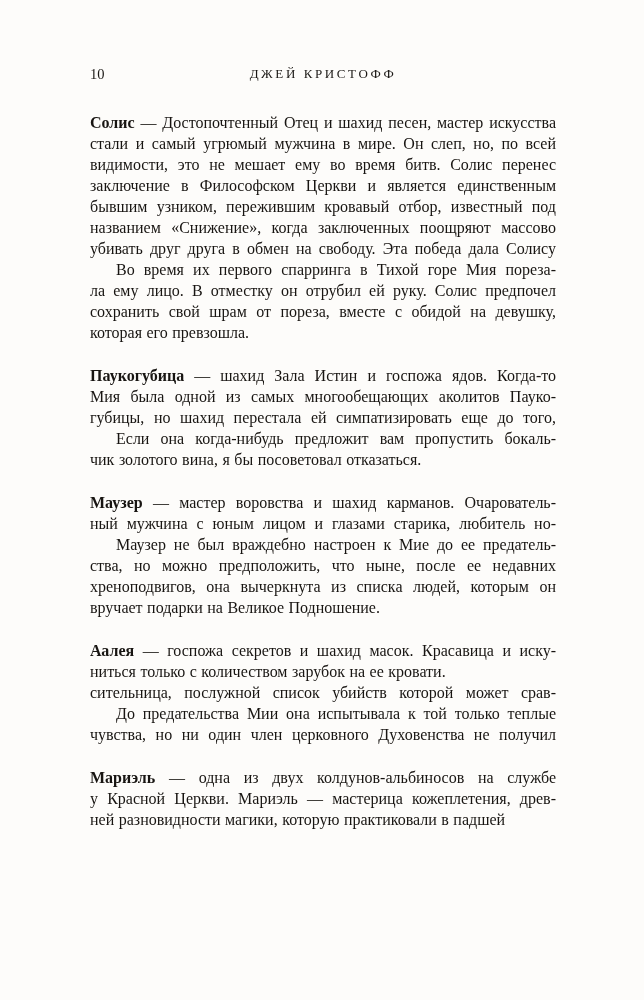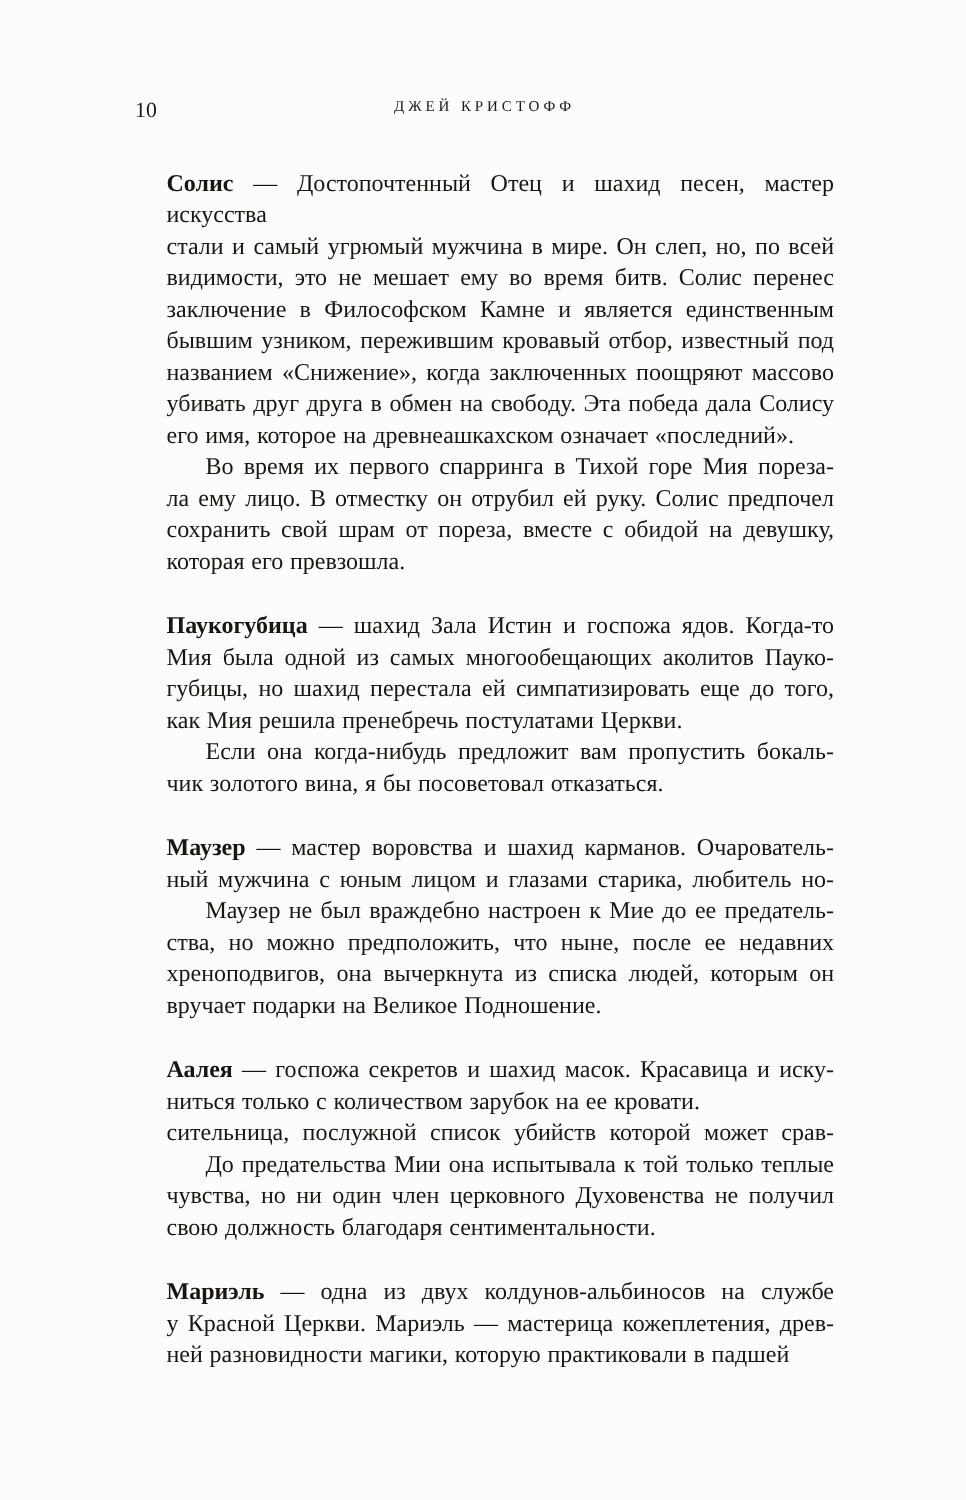--- a/index.html
+++ b/index.html
@@ -32,21 +32,21 @@
     position: absolute;
     left: 0;
     top: 0;
     font-size: 14.5px;
     color: #1b1815;
   }
   .runtitle {
     display: block;
     width: 100%;
     text-align: center;
-    font-size: 10px;
+    font-size: 13px;
     letter-spacing: 2.6px;
     color: #1b1815;
   }
   .textcol {
     position: absolute;
     top: 112px;
     left: 90px;
     width: 466px;
   }
   .para {
@@ -55,21 +55,20 @@
   .para.space-before {
     margin-top: 22px;
   }
   .line {
     font-size: 16px;
     line-height: 21px;
     text-align: justify;
     text-align-last: justify;
     white-space: normal;
     word-spacing: 0.5px;
-    margin-left: 21px;
   }
   .line.last {
     text-align-last: left;
   }
   .line.indent {
     text-indent: 26px;
   }
   .lead {
     font-weight: bold;
   }
@@ -80,37 +79,35 @@
 <div class="page">
   <div class="header">
     <span class="pagenum">10</span>
     <span class="runtitle">ДЖЕЙ КРИСТОФФ</span>
   </div>
   <div class="textcol">
       <div class="para">
         <div class="line"><span class="lead">Солис</span> — Достопочтенный Отец и шахид песен, мастер искусства</div>
         <div class="line">стали и самый угрюмый мужчина в мире. Он слеп, но, по всей</div>
         <div class="line">видимости, это не мешает ему во время битв. Солис перенес</div>
-        <div class="line">заключение в Философском Камне и является единственным</div>
+        <div class="line">заключение в Философском Церкви и является единственным</div>
         <div class="line">бывшим узником, пережившим кровавый отбор, известный под</div>
         <div class="line">названием «Снижение», когда заключенных поощряют массово</div>
         <div class="line">убивать друг друга в обмен на свободу. Эта победа дала Солису</div>
-        <div class="line last">его имя, которое на древнеашкахском означает «последний».</div>
       </div>
       <div class="para">
         <div class="line indent">Во время их первого спарринга в Тихой горе Мия пореза-</div>
         <div class="line">ла ему лицо. В отместку он отрубил ей руку. Солис предпочел</div>
         <div class="line">сохранить свой шрам от пореза, вместе с обидой на девушку,</div>
         <div class="line last">которая его превзошла.</div>
       </div>
       <div class="para space-before">
         <div class="line"><span class="lead">Паукогубица</span> — шахид Зала Истин и госпожа ядов. Когда-то</div>
         <div class="line">Мия была одной из самых многообещающих аколитов Пауко-</div>
         <div class="line">губицы, но шахид перестала ей симпатизировать еще до того,</div>
-        <div class="line last">как Мия решила пренебречь постулатами Церкви.</div>
       </div>
       <div class="para">
         <div class="line indent">Если она когда-нибудь предложит вам пропустить бокаль-</div>
         <div class="line last">чик золотого вина, я бы посоветовал отказаться.</div>
       </div>
       <div class="para space-before">
         <div class="line"><span class="lead">Маузер</span> — мастер воровства и шахид карманов. Очарователь-</div>
         <div class="line">ный мужчина с юным лицом и глазами старика, любитель но-</div>
       </div>
       <div class="para">
@@ -120,21 +117,20 @@
         <div class="line last">вручает подарки на Великое Подношение.</div>
       </div>
       <div class="para space-before">
         <div class="line"><span class="lead">Аалея</span> — госпожа секретов и шахид масок. Красавица и иску-</div>
         <div class="line last">ниться только с количеством зарубок на ее кровати.</div>
         <div class="line">сительница, послужной список убийств которой может срав-</div>
       </div>
       <div class="para">
         <div class="line indent">До предательства Мии она испытывала к той только теплые</div>
         <div class="line">чувства, но ни один член церковного Духовенства не получил</div>
-        <div class="line last">свою должность благодаря сентиментальности.</div>
       </div>
       <div class="para space-before">
         <div class="line"><span class="lead">Мариэль</span> — одна из двух колдунов-альбиносов на службе</div>
         <div class="line">у Красной Церкви. Мариэль — мастерица кожеплетения, древ-</div>
         <div class="line last">ней разновидности магики, которую практиковали в падшей</div>
       </div>
     </div>
 </div>
 
 </body></html>

